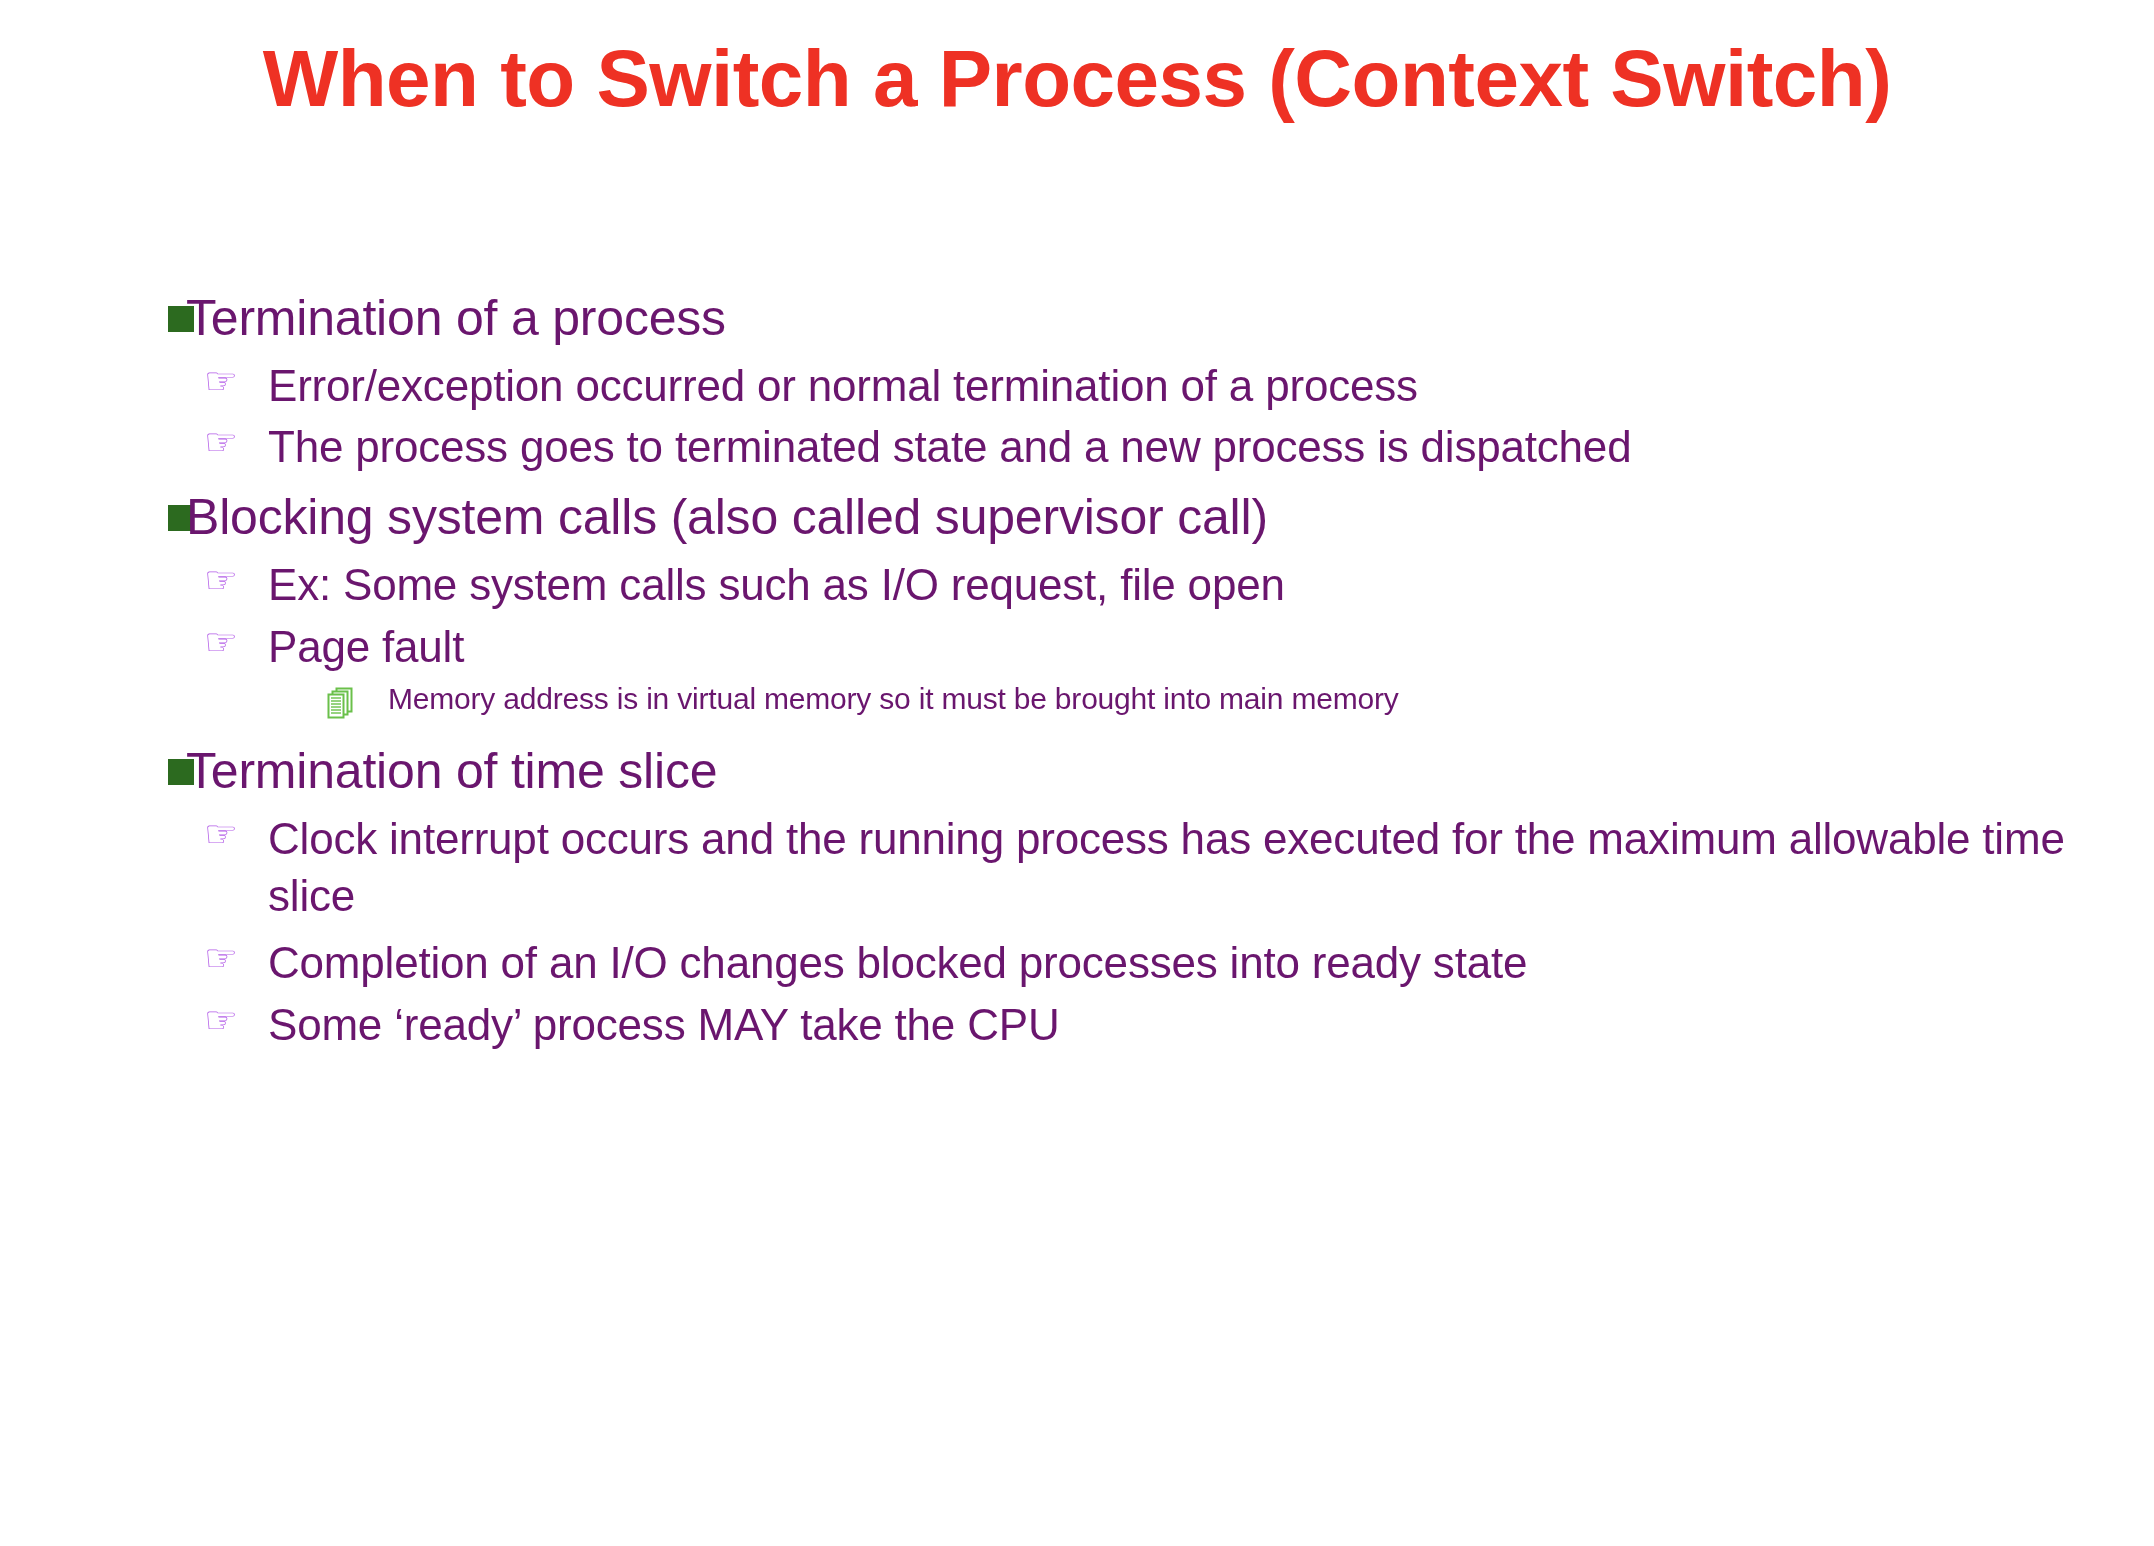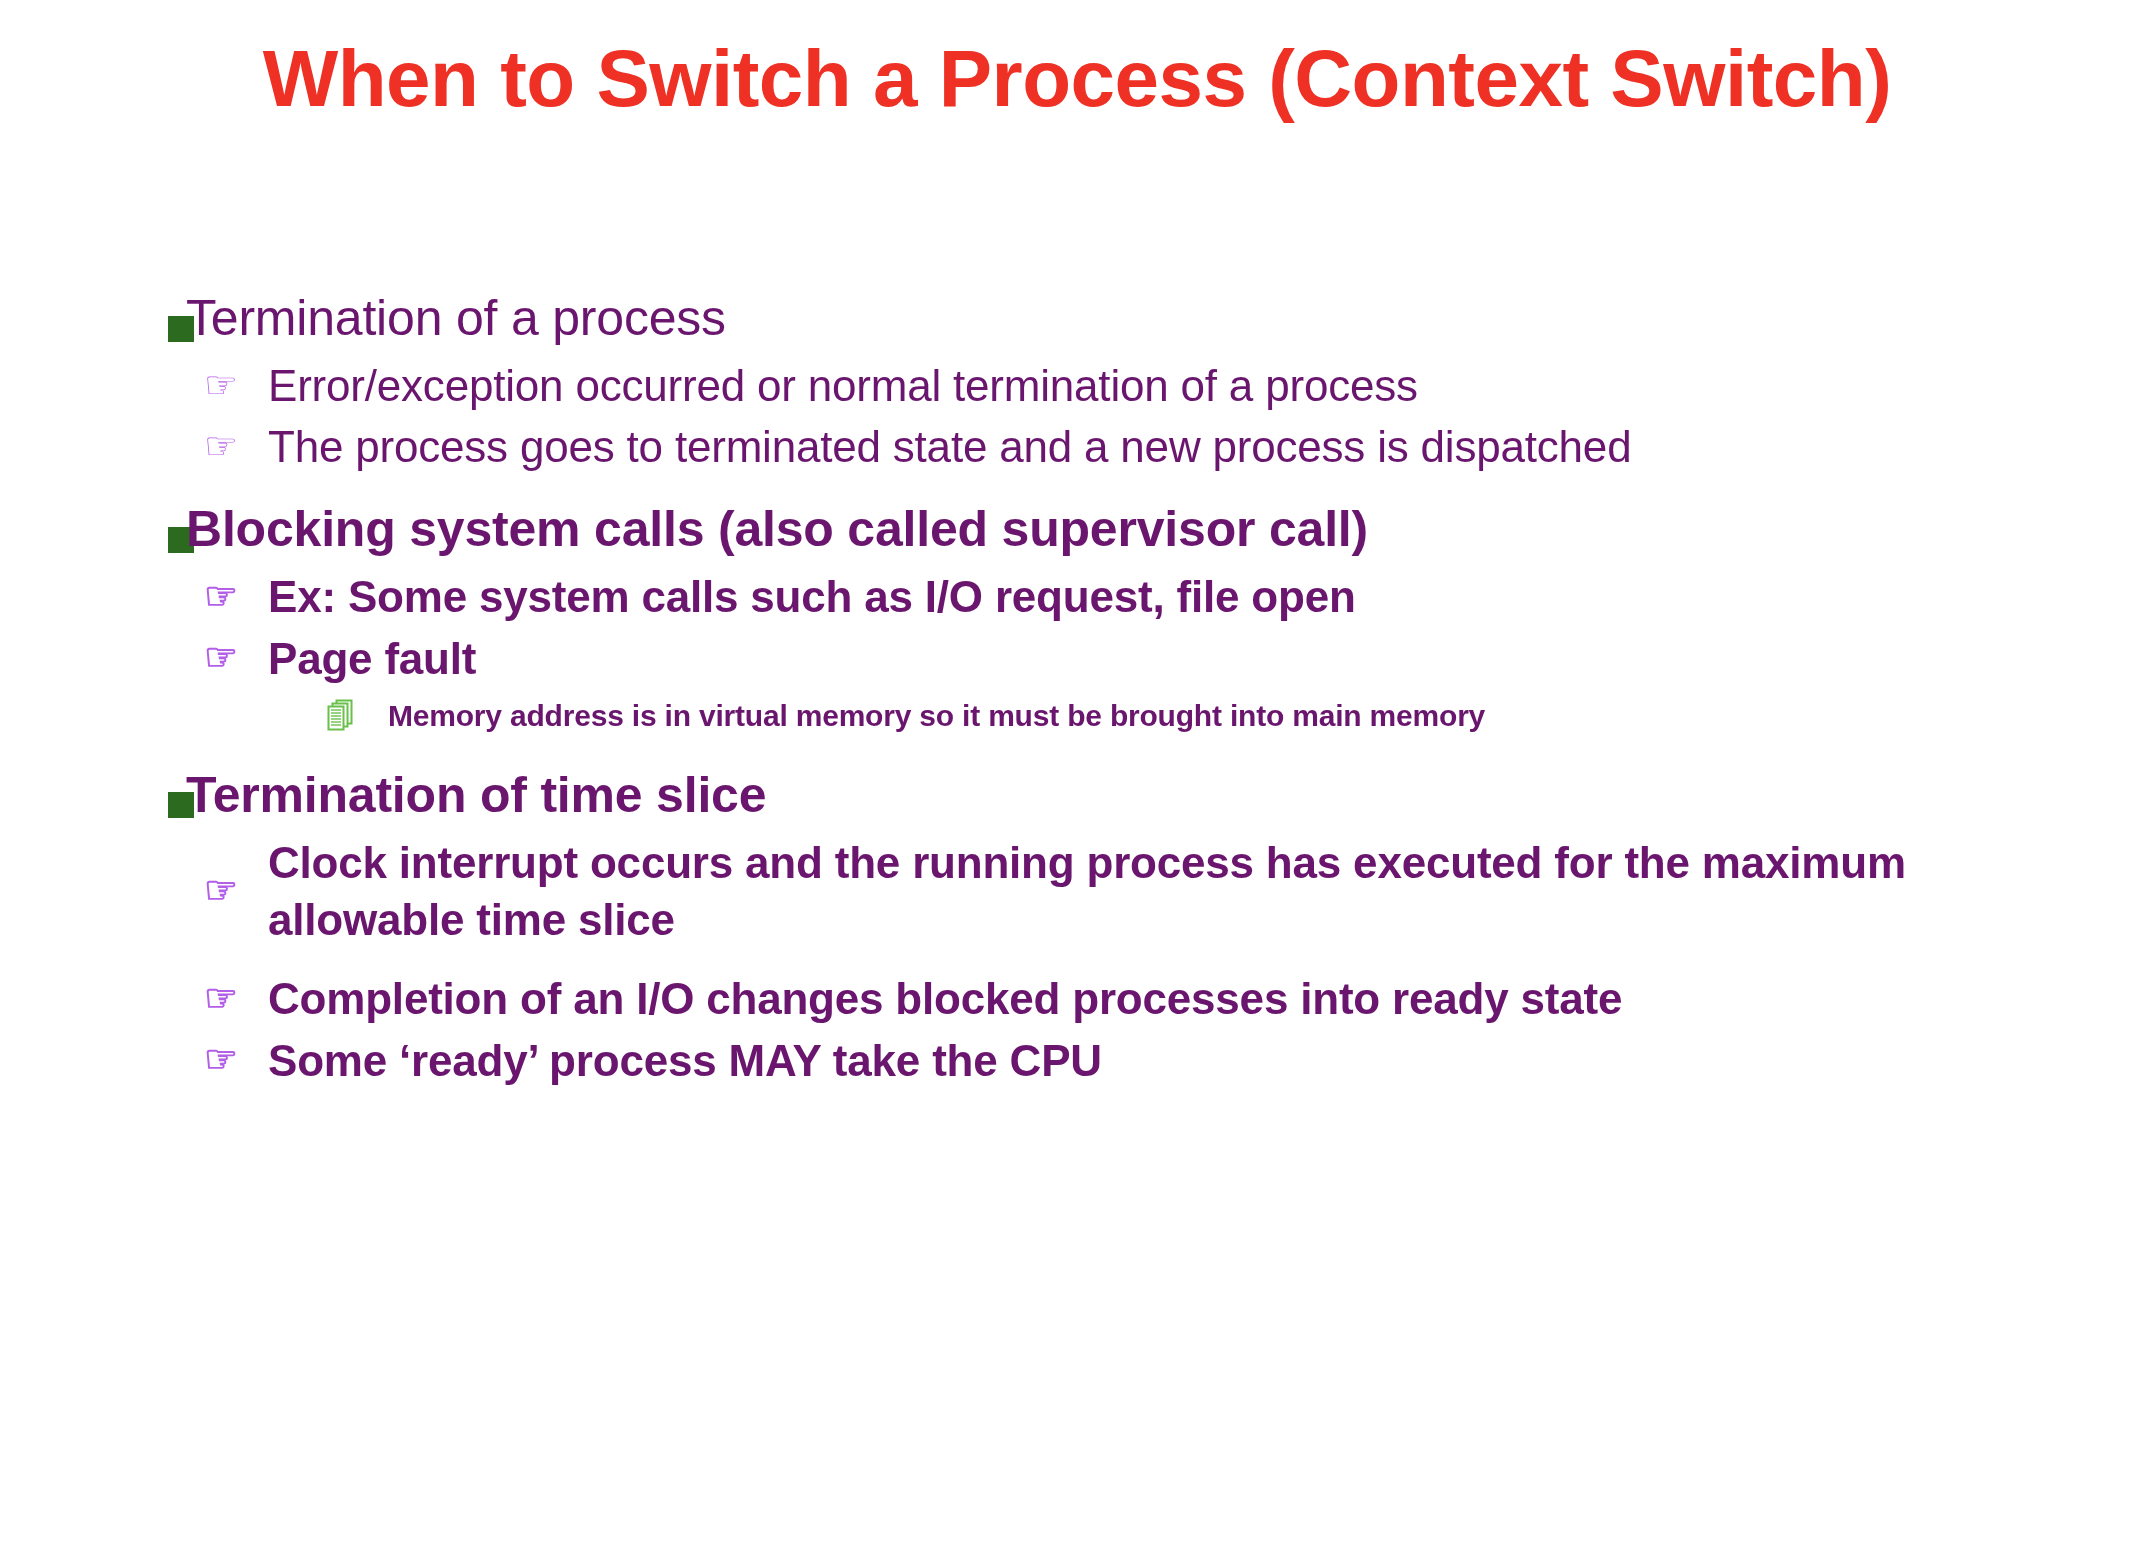--- a/index.html
+++ b/index.html
@@ -39,21 +39,21 @@
   
   #body-outline {
     position: absolute;
     left: 120px;
     top: 286px;
     width: 1960px;
   }
 
   .bullet-row {
     display: flex;
-    align-items: center;
+    align-items: flex-start;
     color: #6A166E;
   }
 
   .bullet-mark {
     flex: 0 0 auto;
     display: inline-block;
     text-align: left;
   }
 
   .bullet-text {
@@ -116,21 +116,21 @@
     color: #6AC04A;
   }
   .lvl3 .bullet-text {
     font-size: 30px;
     line-height: 1.30;
     letter-spacing: -0.2px;
     max-width: 1420px;
   }
 
   
-  .group + .group { margin-top: 22px; font-weight: bold; }
+  .group + .group { margin-top: 10px; }
 
   .pages-icon { display: inline-block; }
 </style>
 </head>
 <body>
 
 <div id="slide">
 
   <div id="slide-title">When to Switch a Process (Context Switch)</div>
 

